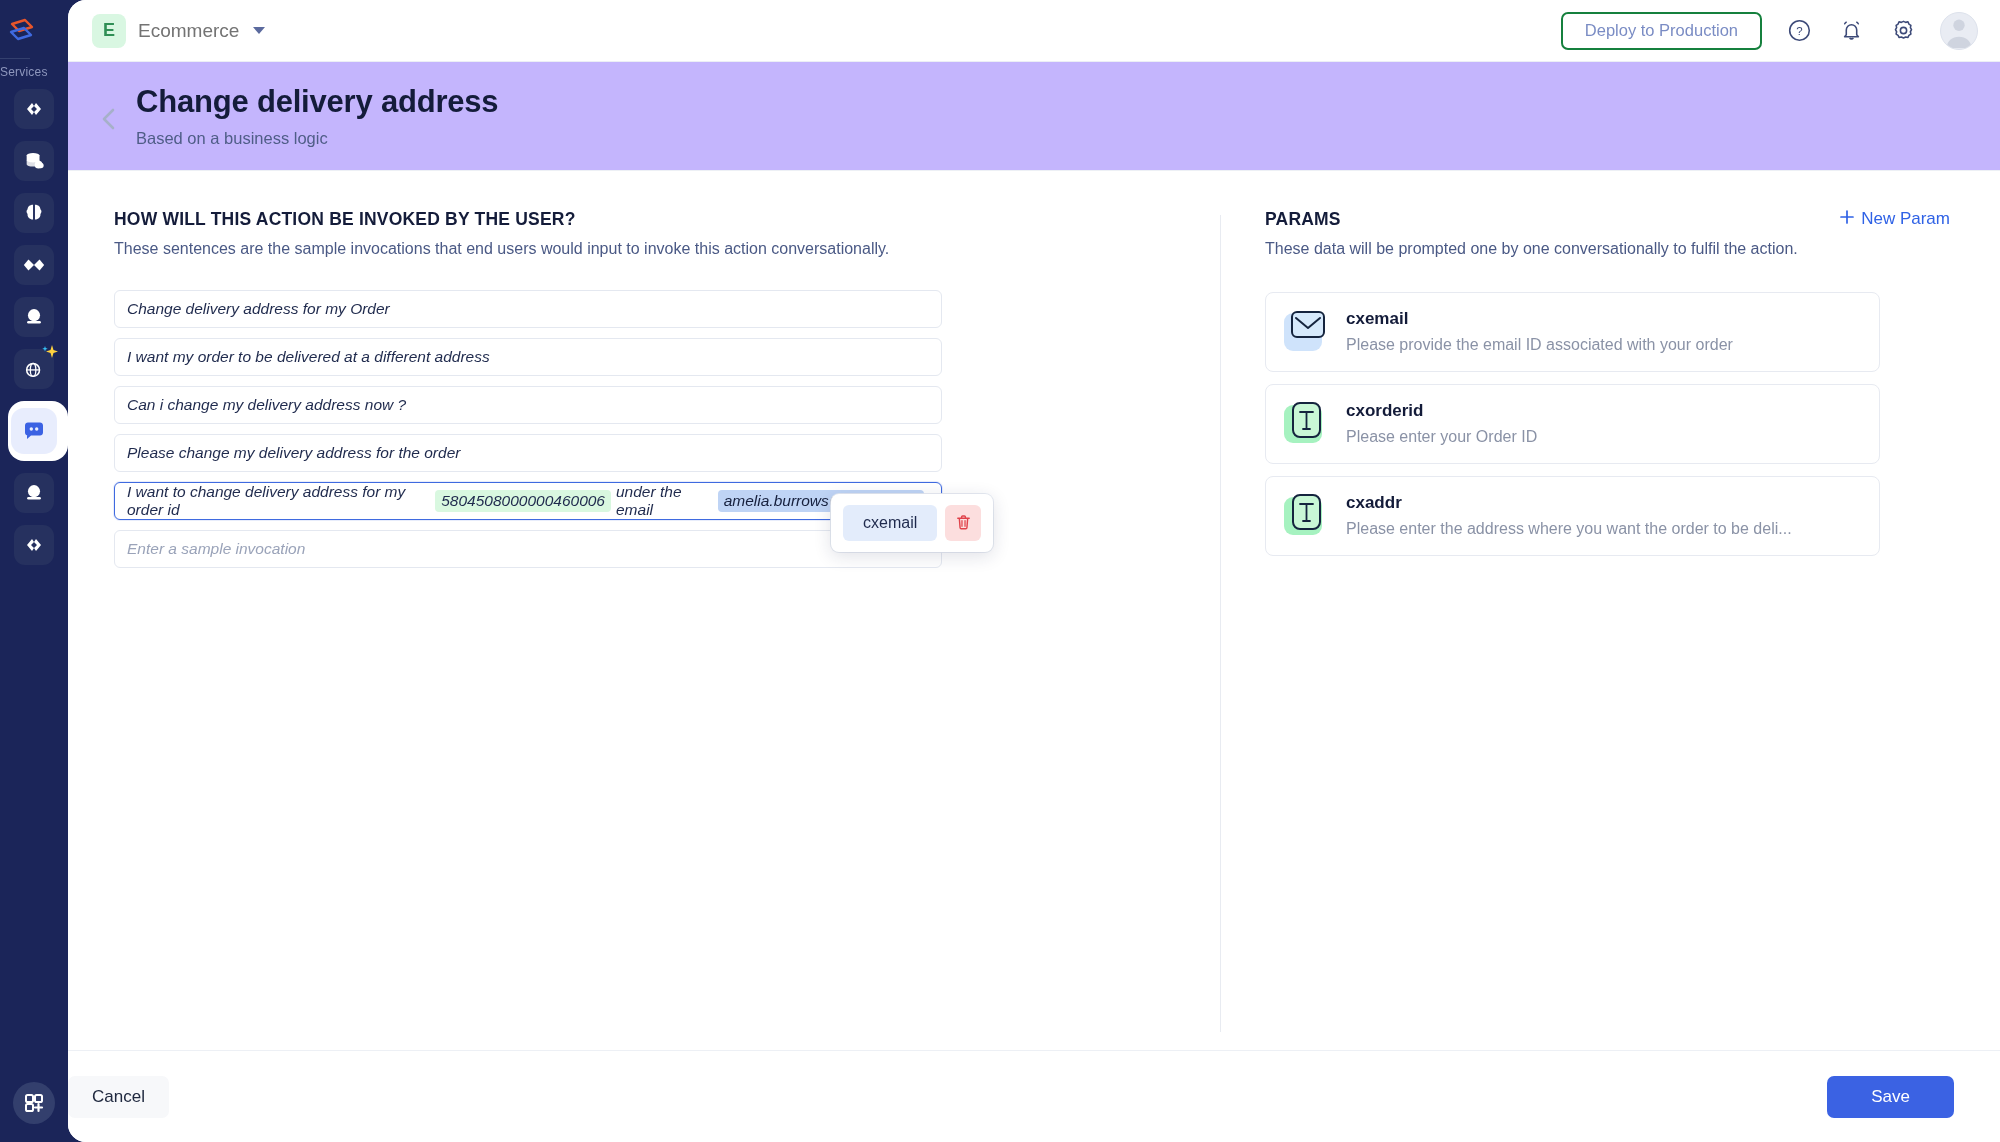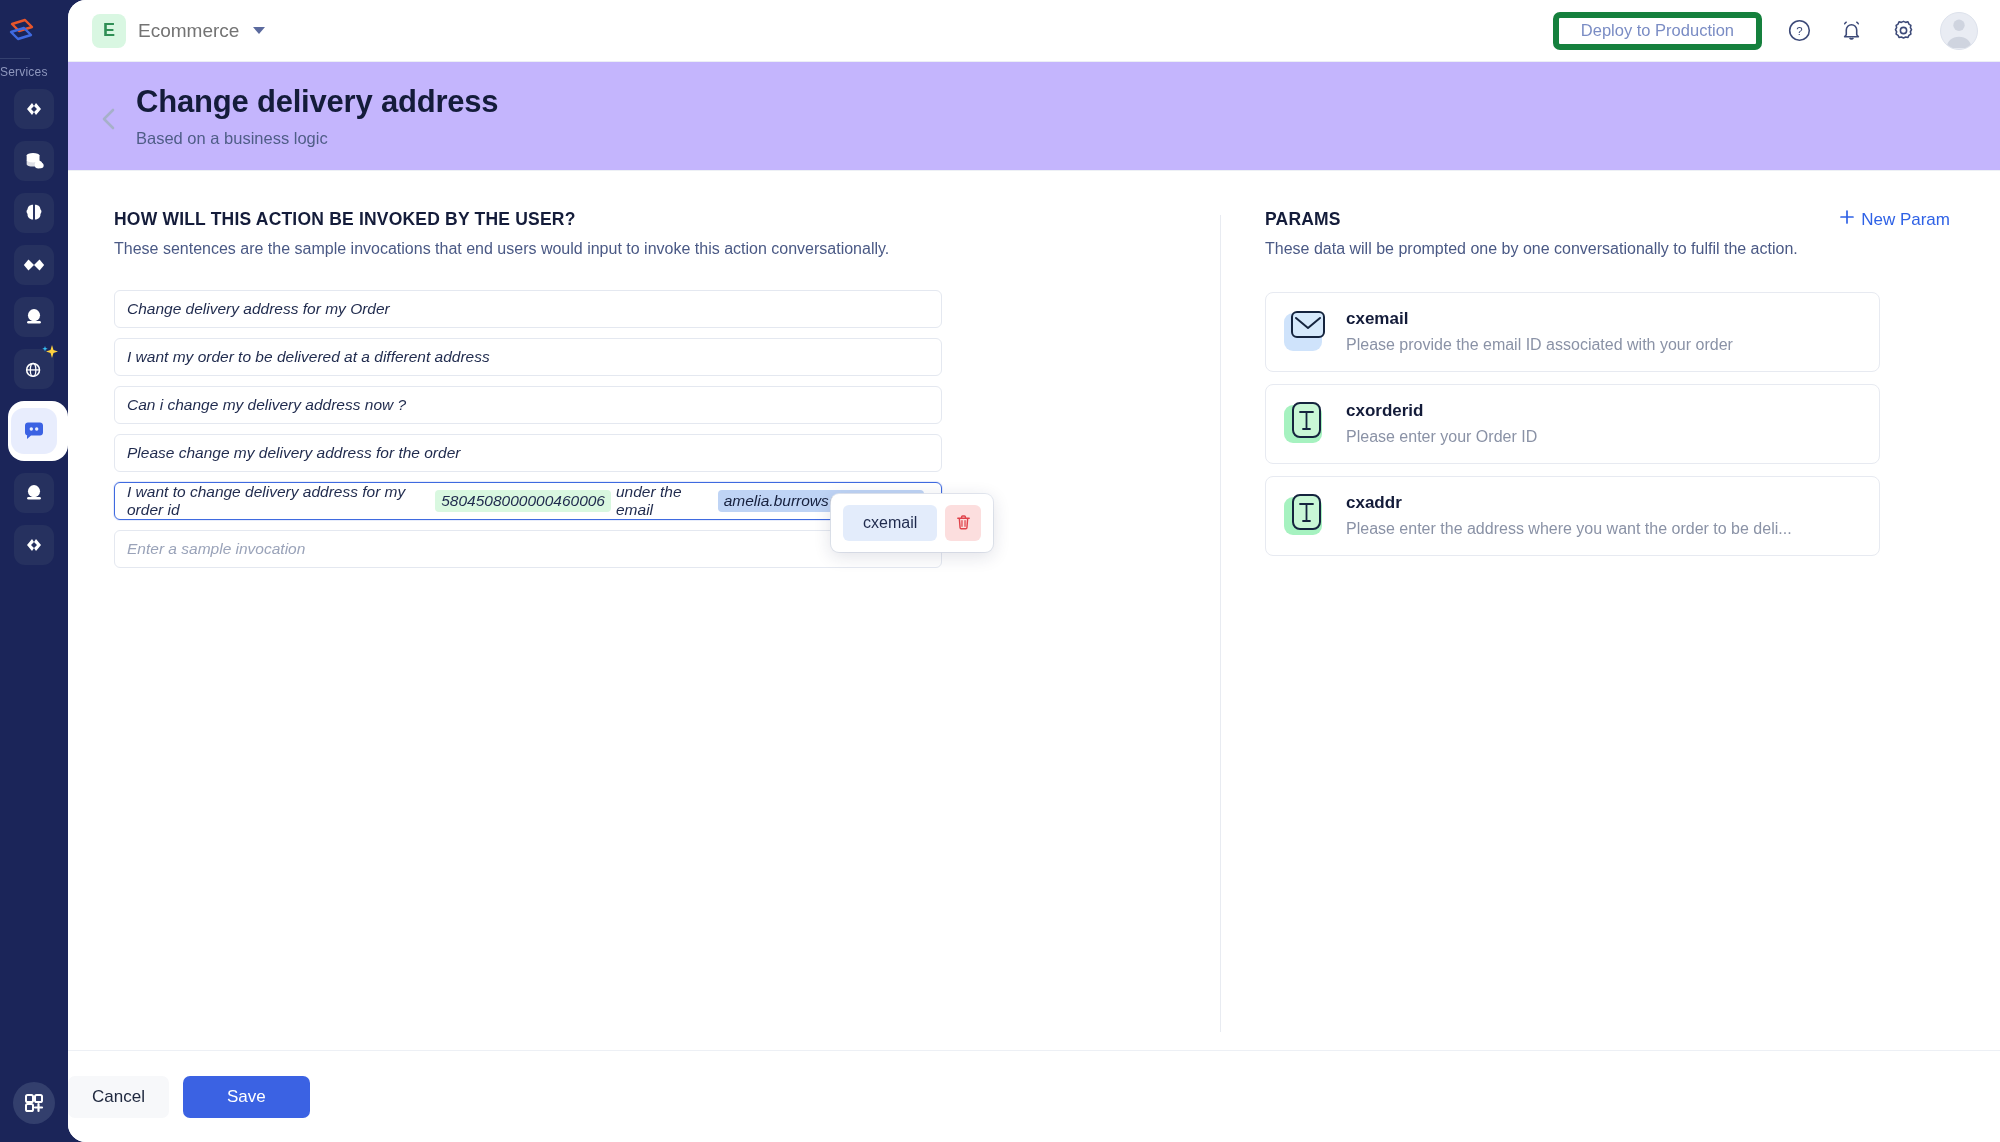--- a/index.html
+++ b/index.html
@@ -72,21 +72,21 @@
   .proj { display: flex; align-items: center; gap: 12px; cursor: pointer; }
   .proj-badge {
     width: 34px; height: 34px; border-radius: 8px; background: #d9f7e2;
     color: #2f8f55; font-size: 18px; font-weight: 600;
     display: flex; align-items: center; justify-content: center;
   }
   .proj-name { font-size: 19px; color: #737373; font-weight: 400; }
   .caret { width: 0; height: 0; border-left: 6px solid transparent; border-right: 6px solid transparent; border-top: 7px solid #5b6a9e; margin-left: 2px; }
   .top-right { margin-left: auto; display: flex; align-items: center; gap: 22px; }
   .deploy-btn {
-    height: 38px; padding: 0 22px; border: 6px solid #15803d; border-radius: 7px;
+    height: 38px; padding: 0 22px; border: 2px solid #15803d; border-radius: 7px;
     background: #fff; color: #7a8cc4; font-size: 16.5px;
     display: flex; align-items: center; cursor: pointer;
   }
   .icon-btn { width: 30px; height: 30px; display:flex; align-items:center; justify-content:center; cursor:pointer; }
   .avatar {
     width: 38px; height: 38px; border-radius: 50%; background: #e9ecf3;
     border: 1px solid #dde2ec; display:flex; align-items:flex-end; justify-content:center; overflow:hidden; cursor:pointer;
   }
 
   
@@ -131,38 +131,38 @@
     padding: 0 20px; display:flex; align-items:center;
     font-size: 16px; color: #1f2a4d; cursor: pointer;
   }
   .ent-del {
     background: #fcdede; border-radius: 6px; width: 36px; height: 36px;
     display:flex; align-items:center; justify-content:center; cursor:pointer;
   }
 
   
   .params-head { display: flex; align-items: center; }
-  .new-param { margin-left: auto; color: #2f62e6; font-size: 17px; display:flex; align-items:flex-end; gap:6px; cursor:pointer; }
+  .new-param { margin-left: auto; color: #2f62e6; font-size: 17px; display:flex; align-items:center; gap:6px; cursor:pointer; }
   .param-list { margin-top: 34px; display:flex; flex-direction: column; gap: 12px; width: 615px; }
   .param-card {
     border: 1px solid #e7eaf1; border-radius: 8px; background: #fff;
     padding: 16px 18px; display: flex; gap: 16px; align-items: flex-start; cursor: pointer;
   }
   .param-icon { width: 46px; height: 46px; flex: 0 0 46px; position: relative; }
   .param-icon .shade { position:absolute; left:0; top:4px; width: 38px; height: 38px; border-radius: 9px; }
   .param-icon .shade.blue  { background: #cfe3fb; }
   .param-icon .shade.green { background: #a6f2c0; }
   .param-icon svg { position: absolute; left: 6px; top: 0; }
   .param-name { font-size: 17px; font-weight: 700; color: #131b39; }
   .param-desc { font-size: 16px; color: #8a92a6; margin-top: 7px; }
 
   
   .footer {
     height: 92px; flex: 0 0 92px; background: #fff; border-top: 1px solid #edf0f5;
-    display: flex; align-items: center; justify-content: flex-start;
+    display: flex; align-items: center; justify-content: space-between;
     padding-right: 46px; gap: 14px;
   }
   .btn-cancel {
     height: 42px; padding: 0 24px; border-radius: 7px; background: #f7f8fa;
     color: #20293f; font-size: 17px; display:flex; align-items:center; cursor:pointer; border: none;
   }
   .btn-save {
     height: 42px; padding: 0 44px; border-radius: 7px; background: #3b62e3;
     color: #fff; font-size: 17px; display:flex; align-items:center; cursor:pointer; border:none;
   }

